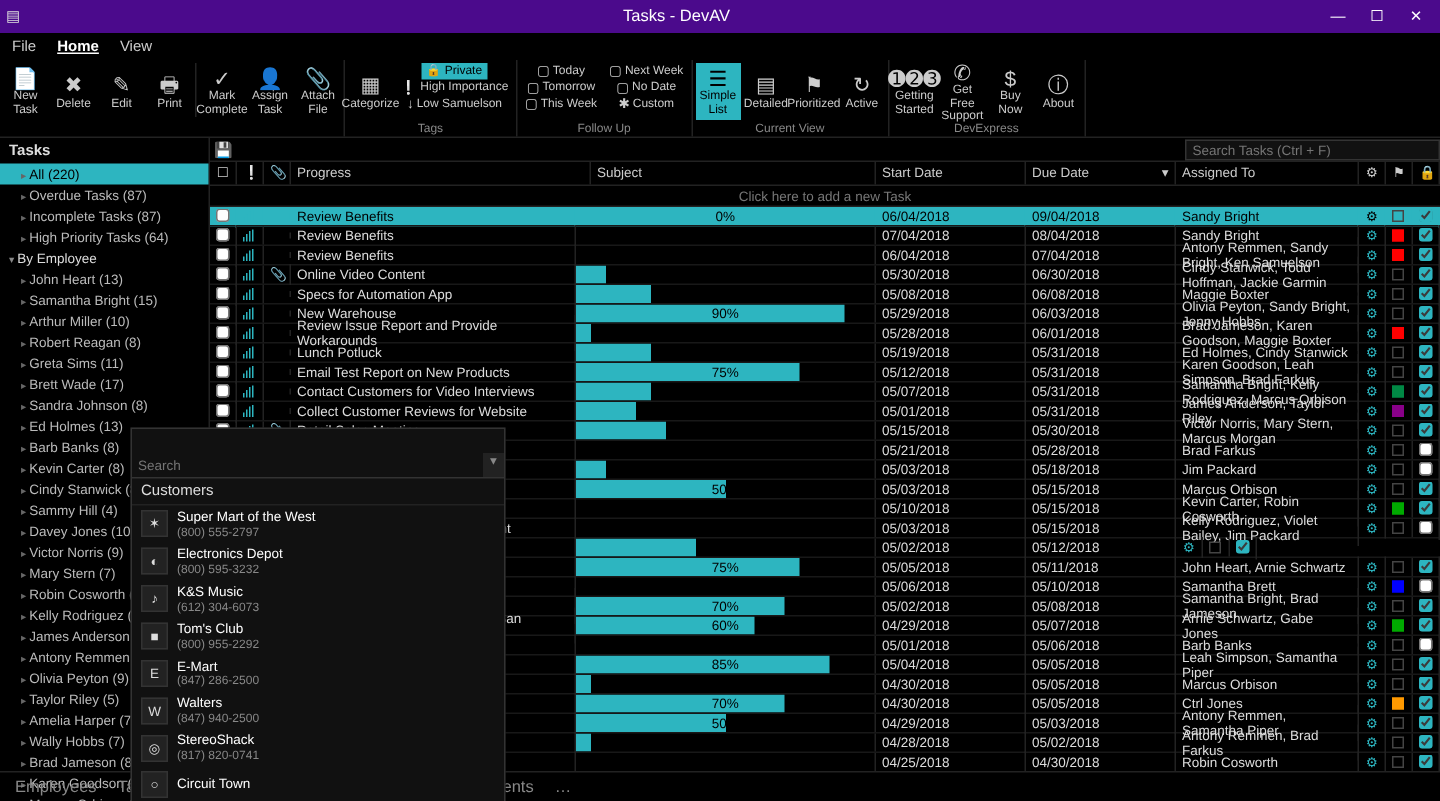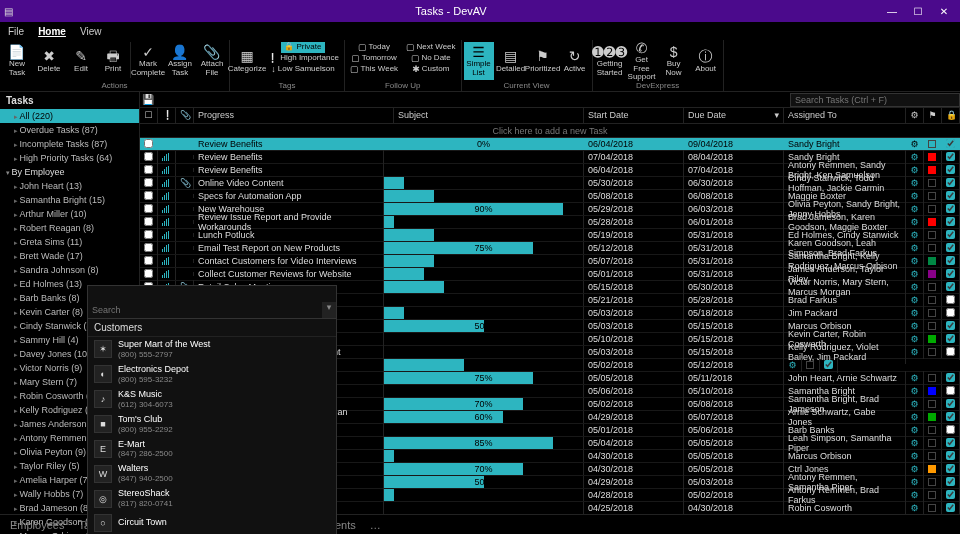--- a/index.html
+++ b/index.html
@@ -257,21 +257,20 @@
           <span class="icon">👤</span>
           <span>Assign
 Task</span>
         </div>
       <div class="rbtn">
           <span class="icon">📎</span>
           <span>Attach
 File</span>
         </div>
     </div>
-    <div class="ribbon-caption">Actions</div>
   </div>
 
   <div class="ribbon-group">
     <div class="ribbon-row">
       <div class="rbtn">
           <span class="icon">▦</span>
           <span>Categorize</span>
         </div>
       <div class="rstack" style="padding-top:0px;">
         <div class="rbtn small">
@@ -922,21 +921,21 @@
             </div>
           </div>
     <div class="col c-icon"></div>
     <div class="col c-subject">…mer Follow Up Plan Feedback</div>
     <div class="col c-progress progress-cell">
       <div class="progress-bar" style="width:0%"></div>
       <div class="progress-txt">0%</div>
     </div>
     <div class="col c-start">05/06/2018</div>
     <div class="col c-due">05/10/2018</div>
-    <div class="col c-assigned">Samantha Bright</div>
+    <div class="col c-assigned">Samantha Brett</div>
     <div class="col c-gear"><span class="gear">⚙</span></div>
     <div class="col c-flag">
             <div class="flag-box" style="background:#00f;border-color:#00f;"></div>
           </div>
     <div class="col c-flag2"><input type="checkbox" class="flag-checked" style=""></div>
         </div>
         <div class="grid-row">
     <div class="col c-complete"><input type="checkbox" style=""></div>
     <div class="col c-priority">
             <div class="bars">

